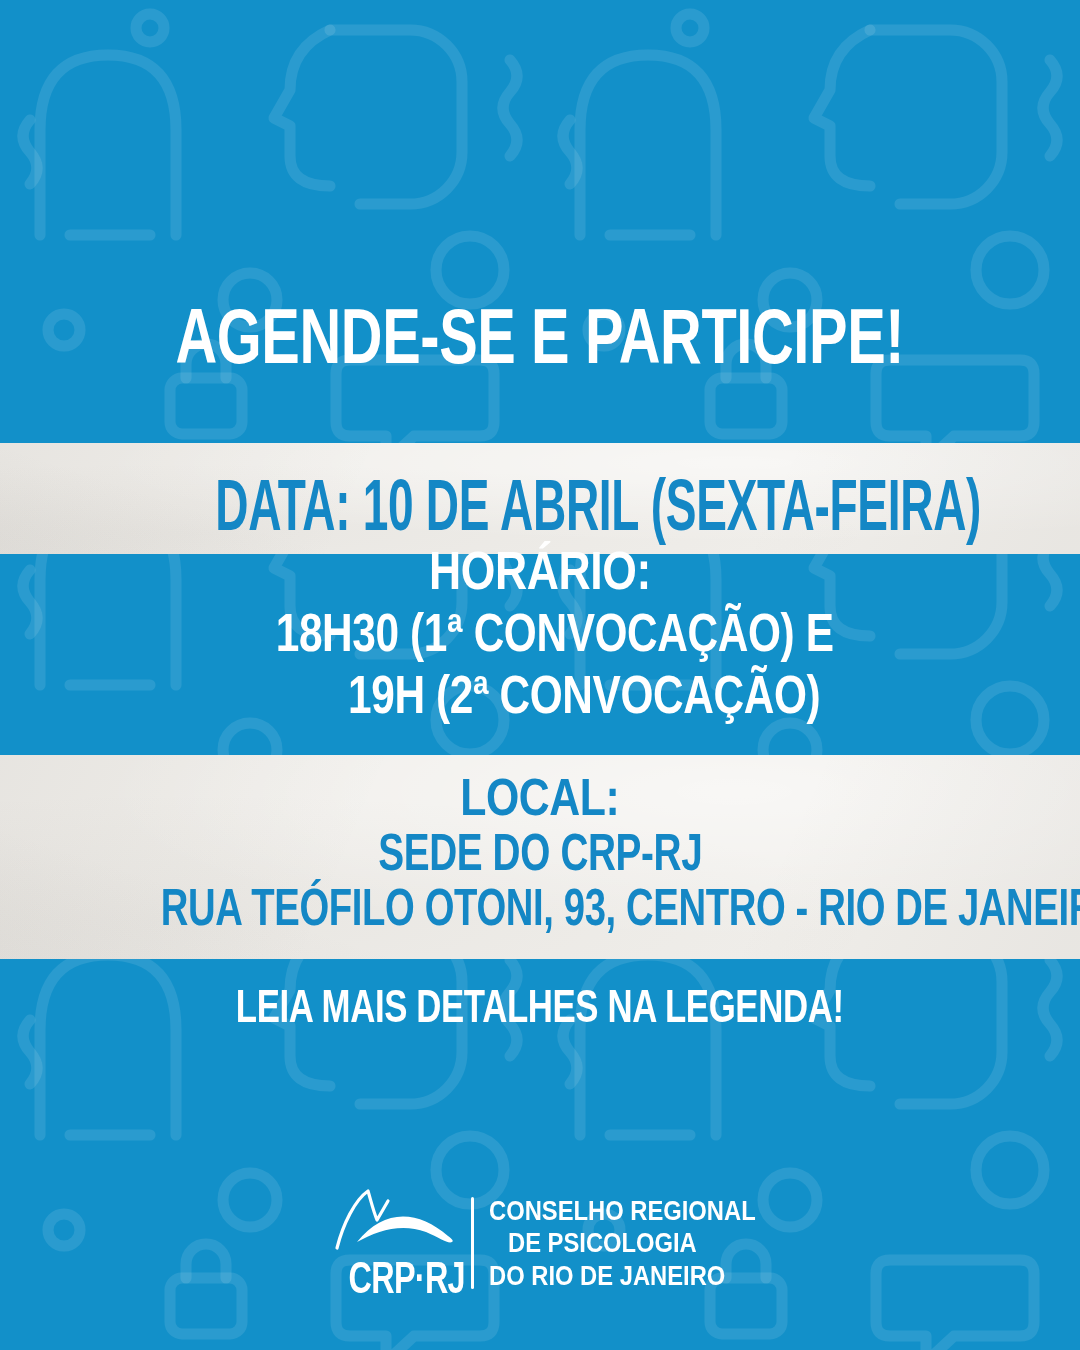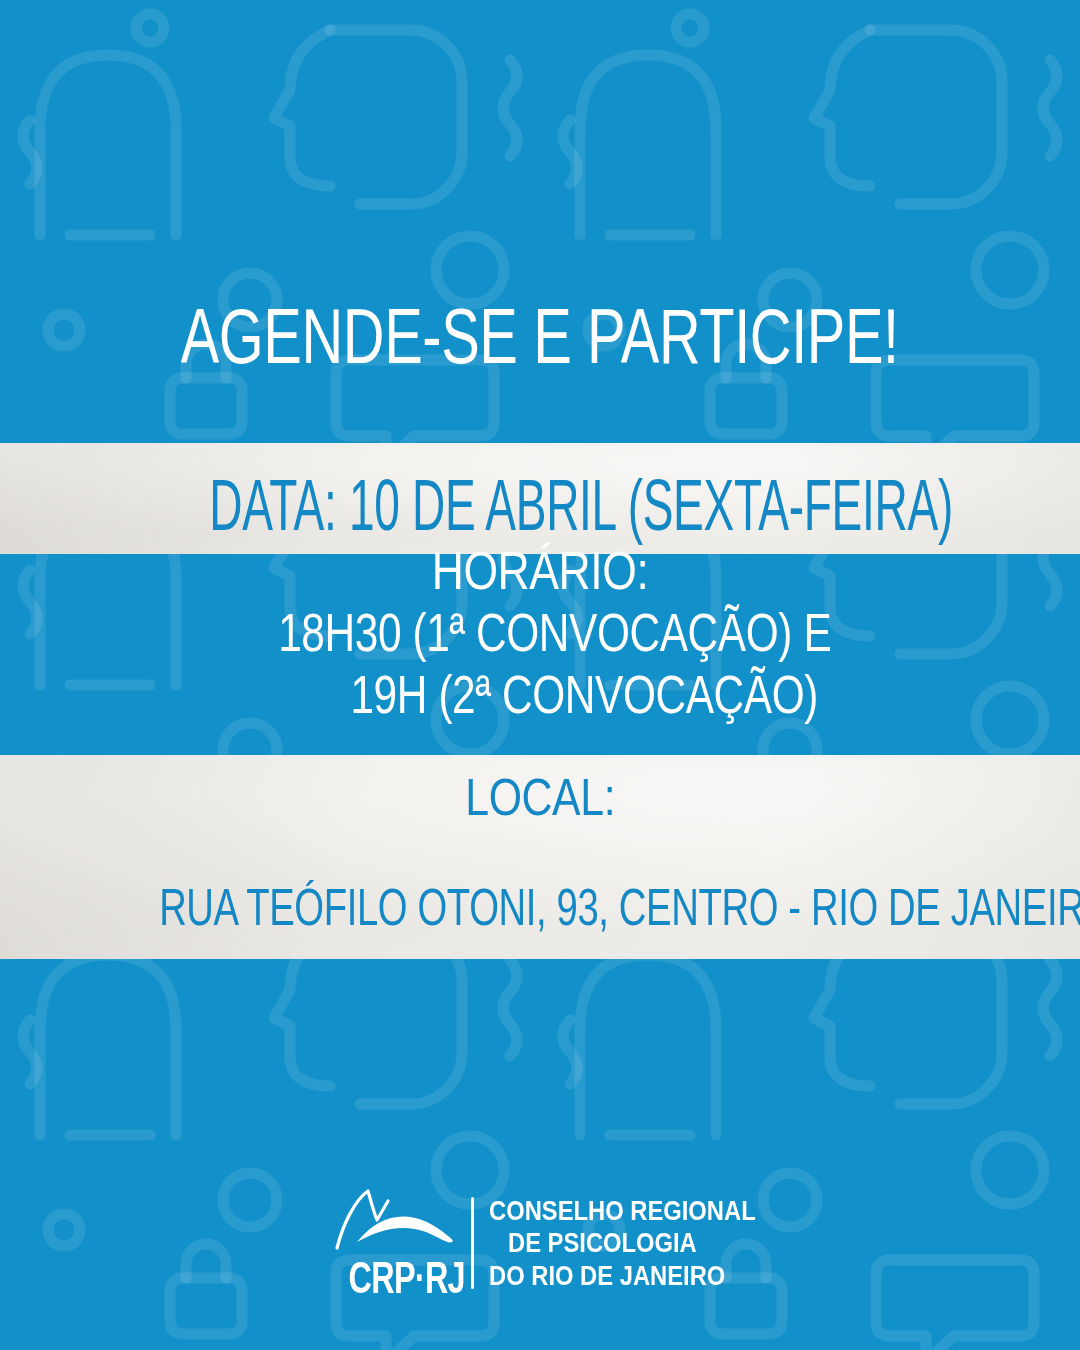--- a/index.html
+++ b/index.html
@@ -10,21 +10,21 @@
     overflow:hidden;
     font-family:"Liberation Sans", sans-serif;
     font-weight:bold;
     margin:0 auto;
   }
   .bg-pattern{position:absolute;inset:0;display:block;}
   
   .line{
     position:absolute;left:0;width:100%;
     text-align:center;white-space:nowrap;
-    color:#FFFFFF;font-weight:normal;
+    color:#FFFFFF;font-weight:bold;
   }
   .line > span{
     display:inline-block;
     font-size:var(--fs,50px);
     line-height:1;
     letter-spacing:-0.5px;
     transform:scaleX(var(--sx,1));
     transform-origin:50% 50%;
   }
   .blue-text{color:#1487C5;}
@@ -112,25 +112,31 @@
     <span style="--fs:53px;--sx:.80">18H30 (1ª CONVOCAÇÃO) E</span>
   </div>
   <div class="line" style="top:668px;margin-left:44px;">
     <span style="--fs:53px;--sx:.80">19H (2ª CONVOCAÇÃO)</span>
   </div>
 
   <div class="band paper" style="top:755px;height:204px;">
     <div class="line blue-text" style="top:17px;">
       <span style="--fs:51px;--sx:.84">LOCAL:</span>
     </div>
+    <div class="line blue-text" style="top:72px;">
+      <span style="--fs:51px;--sx:.76">SEDE DO CRP-RJ</span>
+    </div>
     <div class="line blue-text" style="top:127px;">
       <span style="--fs:51px;--sx:.75">RUA TEÓFILO OTONI, 93, CENTRO - RIO DE JANEIRO</span>
     </div>
   </div>
 
+  <div class="line" style="top:982px;">
+    <span style="--fs:47px;--sx:.74">LEIA MAIS DETALHES NA LEGENDA!</span>
+  </div>
 
   <svg class="logo-bird" width="132" height="68" viewBox="0 0 132 68" aria-hidden="true">
     <g stroke="#FFFFFF" stroke-width="3.2" fill="none" stroke-linecap="round" stroke-linejoin="round">
       <path d="M7 62 C13 38 25 14 38 5 C41 15 43 24 47 34 L58 15"></path>
     </g>
     <path d="M27 56 C54 22 88 24 118 50 C122 53 124 55 122 56 C118 58 110 52 96 46 C72 37 48 44 27 56 Z" fill="#FFFFFF"></path>
   </svg>
   <div class="logo-acronym">
     <span>CRP·RJ</span>
   </div>

